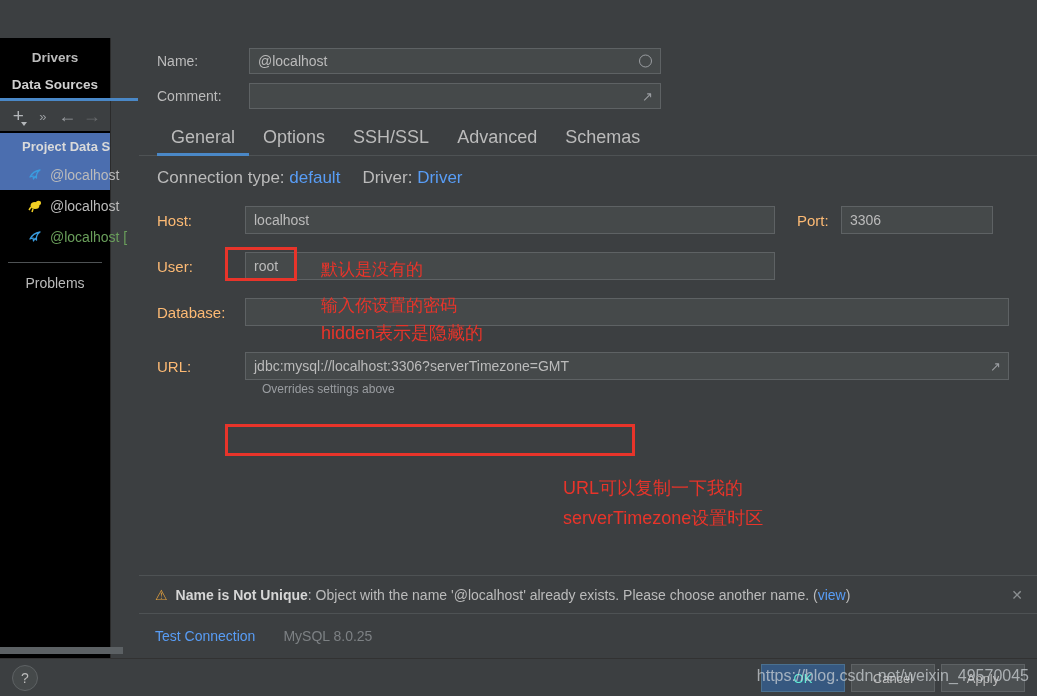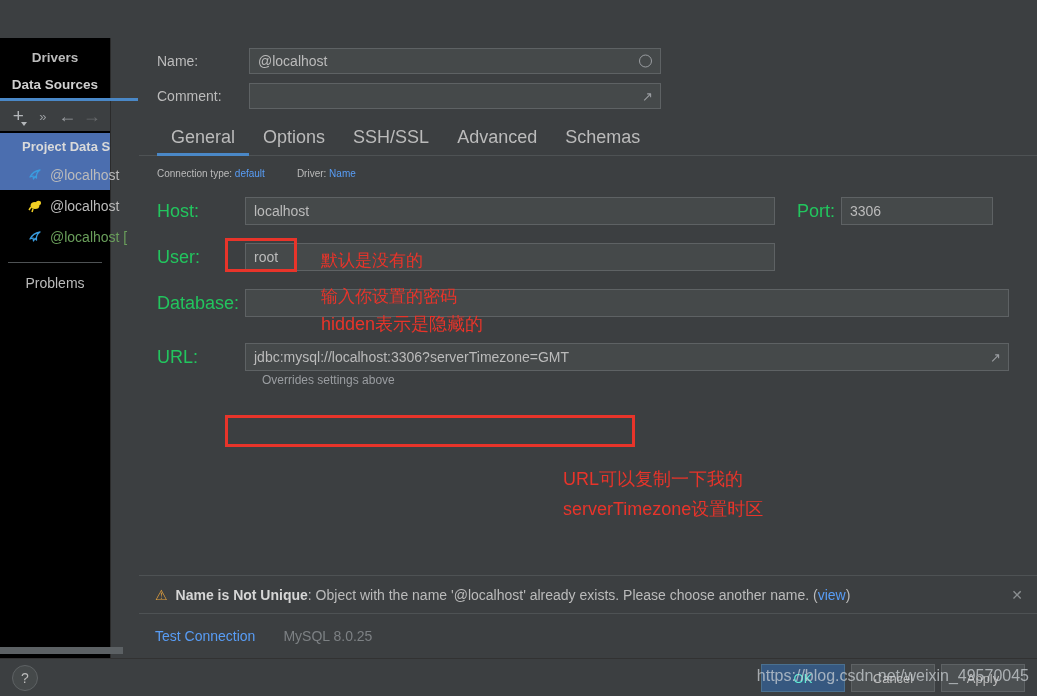--- a/index.html
+++ b/index.html
@@ -117,28 +117,28 @@
   }
   .tab {
     padding: 0 14px; height: 36px; display: flex; align-items: center;
     color: #bbbbbb; font-size: 18px; cursor: pointer; position: relative;
   }
   .tab.active::after {
     content: ""; position: absolute; left: 0; right: 0; bottom: -1px;
     height: 3px; background: #4a88c7;
   }
   .conntype {
-    padding: 12px 0 0 18px; display: flex; align-items: center; gap: 32px;
-    font-size: 10px; color: #bbbbbb;
+    padding: 12px 0 0 18px; display: flex; align-items: center; gap: 22px;
+    font-size: 17px; color: #bbbbbb;
   }
   .link { color: #589df6; cursor: pointer; }
 
   .main-form { position: relative; padding: 18px 0 0 18px; }
   .mrow { display: flex; align-items: center; margin-bottom: 18px; }
-  .mlabel { color: #22c55e; font-size: 18px; }
+  .mlabel { color: #fdba74; font-size: 15px; }
 
   
   .redbox { position: absolute; border: 3px solid #e8342a; pointer-events: none; }
   .redtext {
     position: absolute; color: #e8342a; font-size: 17px;
     font-family: "Liberation Sans", sans-serif; white-space: nowrap; pointer-events: none;
   }
   .hint { color: #9a9da1; font-size: 12px; }
 
   
@@ -277,21 +277,21 @@
       <div class="tab">Schemas</div>
     </div>
 
     <div class="conntype">
       <div>
         <span>Connection type:</span>
         <span class="link">default</span>
       </div>
       <div>
         <span>Driver:</span>
-        <span class="link">Name</span>
+        <span class="link">Driver</span>
       </div>
     </div>
 
     <div class="main-form">
 
       <div class="mrow">
         <div class="mlabel" style="width:88px;">Host:</div>
         <div class="field" style="width:530px; height:28px;">
           <span>localhost</span>
         </div>

